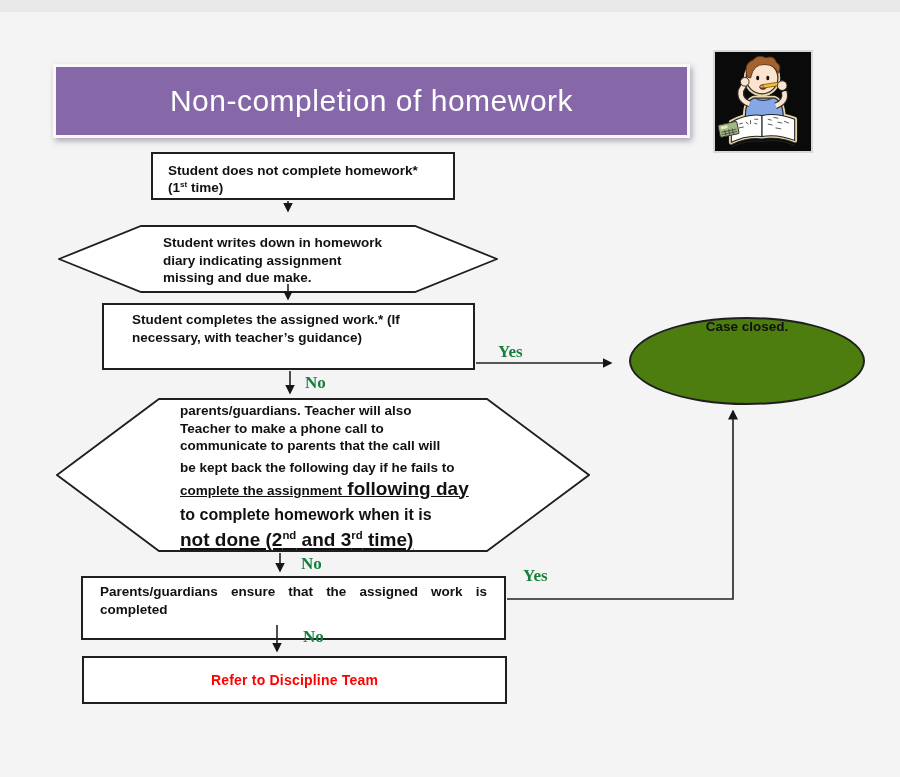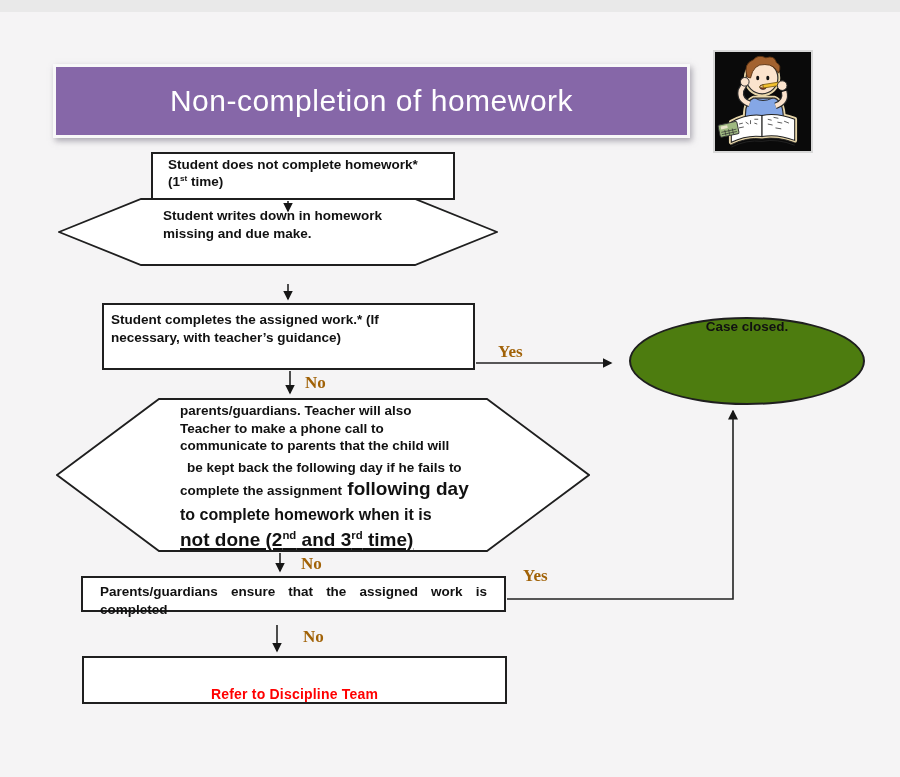--- a/index.html
+++ b/index.html
@@ -22,53 +22,53 @@
     position:absolute; left:713px; top:38px; width:100px; height:103px;
     background:#0a0a0a; border:2px solid #d8d8d8; box-sizing:border-box;
   }
   .clipart svg { display:block; }
 
   
   .node {
     position:absolute; background:#fff; border:2px solid #1f1f1f;
     box-sizing:border-box; color:#111; font-weight:bold; font-size:13.5px;
   }
-  .start-box   { left:151px; top:140px; width:304px; height:48px; padding:2px 8px 0 15px; line-height:17px; }
-  .complete-box{ left:102px; top:291px; width:373px; height:67px; padding:6px 42px 0 7px; line-height:18px; }
-  .parents-box { left:81px;  top:564px; width:425px; height:36px; padding:5px 17px 0 17px; line-height:18px; text-align:justify; }
-  .refer-box   { left:82px;  top:644px; width:425px; height:48px; display:flex; align-items:flex-end; justify-content:center; }
+  .start-box   { left:151px; top:140px; width:304px; height:48px; padding:8px 8px 0 15px; line-height:17px; }
+  .complete-box{ left:102px; top:291px; width:373px; height:67px; padding:6px 42px 0 28px; line-height:18px; }
+  .parents-box { left:81px;  top:564px; width:425px; height:64px; padding:5px 17px 0 17px; line-height:18px; text-align:justify; }
+  .refer-box   { left:82px;  top:644px; width:425px; height:48px; display:flex; align-items:center; justify-content:center; }
   .refer-box span { color:#ff0000; font-size:14px; letter-spacing:.2px; }
 
   .case-ellipse {
     position:absolute; left:629px; top:305px; width:236px; height:88px;
     background:#4d7c0f; border:2px solid #1f1f1f; border-radius:50%;
     box-sizing:border-box; display:flex; align-items:flex-start; justify-content:center;
     color:#111; font-weight:bold; font-size:13.5px;
   }
 
   
   .hex { position:absolute; }
   .hex svg { display:block; }
   .hex-text { position:absolute; color:#111; font-weight:bold; font-size:13.5px; }
   .hex1-text { left:105px; top:9px; line-height:17.5px; }
   .hex2-text { left:124px; top:4px; }
   .hex2-text .t-small { line-height:17.5px; }
-  .hex2-text .t-s4   { line-height:19px; margin-top:3px;text-align:center; }
-  .hex2-text .t-mix  { line-height:23px; }
+  .hex2-text .t-s4   { line-height:19px; margin-top:3px; }
+  .hex2-text .t-mix  { line-height:23px;text-decoration:underline; }
   .hex2-text .t-big  { font-size:16px; line-height:25px; }
   .hex2-text .t-und  { font-size:19px; line-height:26px; text-decoration:underline;
                        text-decoration-thickness:2px; text-underline-offset:2px; }
   .big { font-size:19px; }
   sup { font-size:.6em; line-height:0; }
 
   
   .overlay { position:absolute; left:0; top:0; pointer-events:none; }
   .edge-label {
     position:absolute; font-family:"Liberation Serif", serif;
-    font-weight:bold; font-size:17px; color:#a16207;
+    font-weight:bold; font-size:17px; color:#15803d;
   }
   .lbl-yes1 { left:498px; top:330px; }
   .lbl-no1  { left:305px; top:361px; }
   .lbl-no2  { left:301px; top:542px; }
   .lbl-yes2 { left:523px; top:554px; }
   .lbl-no3  { left:303px; top:615px; }
 </style>
 </head>
 <body>
 
@@ -139,46 +139,47 @@
         </g>
       </g>
     </svg>
   </div>
 
   <div class="node start-box">
     <div>Student does not complete homework*</div>
     <div><span>(1</span><sup>st</sup><span>  time)</span></div>
   </div>
 
-  <div class="hex" style="left:58px; top:186px; width:440px; height:65px;">
+  <div class="hex" style="left:58px; top:213px; width:440px; height:65px;">
     <svg width="440" height="68" viewBox="0 0 440 68">
       <polygon points="1,34 83,1 357,1 439,34 357,67 83,67" fill="#fff" stroke="#1f1f1f" stroke-width="1.8"></polygon>
     </svg>
     <div class="hex-text hex1-text">
       <div>Student writes down in homework</div>
+      <div>diary indicating assignment</div>
       <div>missing and due make.</div>
     </div>
   </div>
 
   <div class="node complete-box">
     <span>Student completes the assigned work.* (If necessary, with teacher’s guidance)</span>
   </div>
 
   <div class="case-ellipse">
     <span>Case closed.</span>
   </div>
 
   <div class="hex" style="left:56px; top:386px; width:534px; height:154px;">
     <svg width="534" height="154" viewBox="0 0 534 154">
       <polygon points="1,77 103,1 431,1 533,77 431,153 103,153" fill="#fff" stroke="#1f1f1f" stroke-width="1.8"></polygon>
     </svg>
     <div class="hex-text hex2-text">
       <div class="t-small">parents/guardians. Teacher will also</div>
       <div class="t-small">Teacher to make a phone call to</div>
-      <div class="t-small">communicate to parents that the child will</div>
+      <div class="t-small">communicate to parents that the call will</div>
       <div class="t-small t-s4">be kept back the following day  if he fails to</div>
       <div class="t-mix"><span>complete the assignment</span><span class="big"> following day</span></div>
       <div class="t-big">to complete homework when it is</div>
       <div class="t-und"><span>not done (2</span><sup>nd</sup><span> and 3</span><sup>rd</sup><span> time)</span></div>
     </div>
   </div>
 
   <div class="node parents-box">
     <span>Parents/guardians ensure that the assigned work is completed</span>
   </div>

